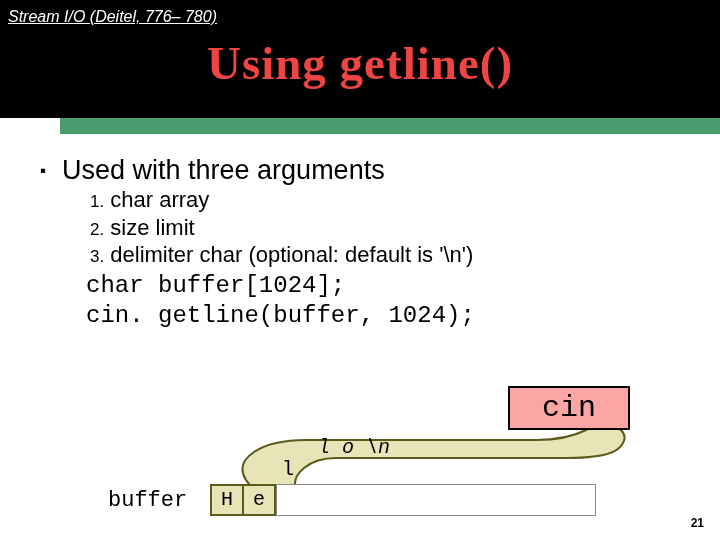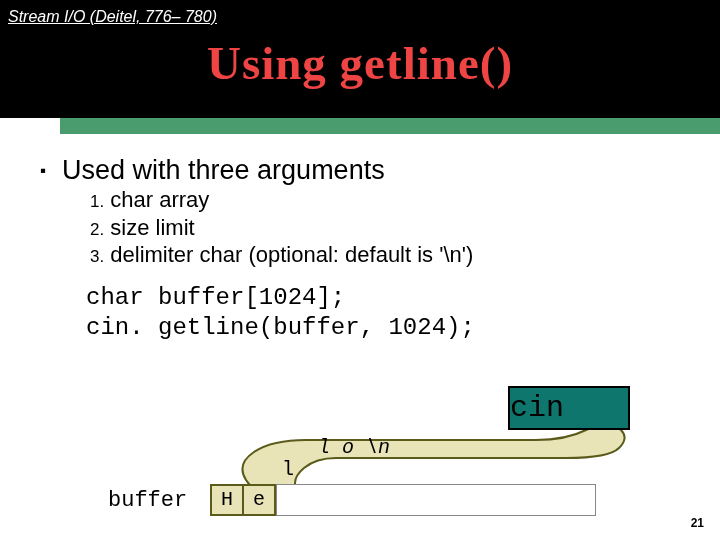--- a/index.html
+++ b/index.html
@@ -66,36 +66,36 @@
     margin-left: 50px;
   }
   .num-item {
     font-size: 22px;
     color: #000;
     line-height: 1.25;
   }
   .num-item .num { font-size: 17px; }
   .code-block {
     margin-left: 46px;
-    margin-top: 14px;
+    margin-top: 2px;
     font-family: "Courier New", monospace;
     font-size: 24px;
     line-height: 1.25;
   }
   .cin-box {
     position: absolute;
     top: 386px;
     left: 508px;
     width: 122px;
     height: 44px;
     border: 2px solid #000;
-    background: #0f766e;
+    background: #fca5a5;
     font-family: "Courier New", monospace;
     font-size: 30px;
-    text-align: left;
+    text-align: center;
     line-height: 40px;
     z-index: 3;
   }
   .blob {
     position: absolute;
     top: 424px;
     left: 226px;
     width: 403px;
     height: 72px;
     z-index: 1;

